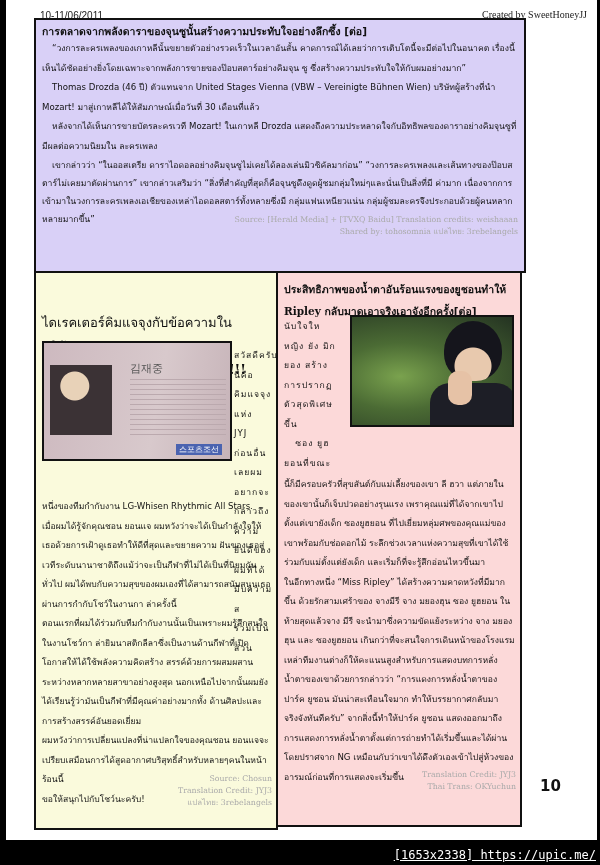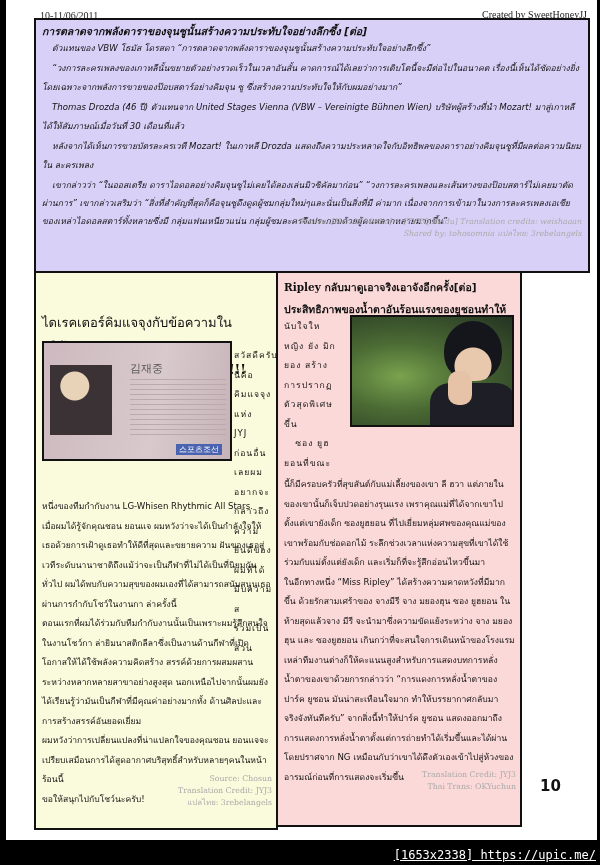--- a/index.html
+++ b/index.html
@@ -3,24 +3,24 @@
   <meta charset="utf-8">
   <style>
     html, body { margin:0; padding:0; }
     body {
       width:600px; height:865px; background:#000; position:relative; overflow:hidden;
       font-family:"DejaVu Serif", serif;
     }
     .page {
       position:absolute; left:6px; top:0; width:591px; height:840px; background:#fff;
     }
-    .hdr-date { position:absolute; left:34px; top:10px; font-size:10px; color:#222; font-family:Liberation Serif, serif; }
+    .hdr-date { position:absolute; left:34px; top:10px; font-size:10px; color:#222; font-family:Liberation Sans, sans-serif; }
     .hdr-credit { position:absolute; right:10px; top:9px; font-size:10px; color:#222; font-family:"Liberation Serif", serif;margin-left:24px; }
     .box { position:absolute; border:2px solid #111; box-sizing:border-box; }
-    .box-top { left:28px; top:18px; width:556px; height:255px; background:#d9d0f7; padding:4px 6px;font-style:italic; }
+    .box-top { left:28px; top:18px; width:492px; height:255px; background:#d9d0f7; padding:4px 6px; }
     .box-left { left:28px; top:271px; width:244px; height:559px; background:#fafadc; padding:6px 6px; }
     .box-right { left:270px; top:271px; width:246px; height:556px; background:#fcd9d9; padding:4px 6px; }
     .ttl { font-family:"DejaVu Sans", sans-serif; font-weight:bold; font-size:10.5px; color:#111; line-height:15px; }
     .p { font-family:"DejaVu Sans", sans-serif; font-size:8.6px; color:#111; line-height:19.5px; margin:0; }
     .p.ind { text-indent:10px; }
     .credit { font-family:"DejaVu Serif", serif; font-size:7.8px; color:#aaa; text-align:right; line-height:12px; }
     .big-ttl { font-family:"DejaVu Sans", sans-serif; font-size:13px; color:#111; line-height:24px;margin-top:32px; }
     .big-ttl2 { font-family:"DejaVu Serif", serif; font-weight:bold; font-size:13px; color:#111; line-height:22px; }
     .photo-l {
       position:absolute; left:6px; top:68px; width:190px; height:120px;
@@ -49,21 +49,20 @@
   </style>
 </head>
 <body>
 
 <div class="page">
   <div class="hdr-date">10-11/06/2011</div>
   <div class="hdr-credit">Created by SweetHoneyJJ</div>
 
   <div class="box box-top">
     <div class="ttl">การตลาดจากพลังดาราของจุนซูนั้นสร้างความประทับใจอย่างลึกซึ้ง  [ต่อ]</div>
-    <p class="p ind">ตัวแทนของ VBW โธมัส โดรสดา “การตลาดจากพลังดาราของจุนซูนั้นสร้างความประทับใจอย่างลึกซึ้ง”</p>
     <p class="p ind">“วงการละครเพลงของเกาหลีนั้นขยายตัวอย่างรวดเร็วในเวลาอันสั้น คาดการณ์ได้เลยว่าการเติบโตนี้จะมีต่อไปในอนาคต เรื่องนี้เห็นได้ชัดอย่างยิ่งโดยเฉพาะจากพลังการขายของป๊อบสตาร์อย่างคิมจุน ซู ซึ่งสร้างความประทับใจให้กับผมอย่างมาก”</p>
     <p class="p ind">Thomas Drozda (46 ปี) ตัวแทนจาก United Stages Vienna (VBW – Vereinigte Bühnen Wien) บริษัทผู้สร้างที่นำ Mozart! มาสู่เกาหลีได้ให้สัมภาษณ์เมื่อวันที่ 30 เดือนที่แล้ว</p>
     <p class="p ind">หลังจากได้เห็นการขายบัตรละครเวที Mozart! ในเกาหลี Drozda แสดงถึงความประหลาดใจกับอิทธิพลของดาราอย่างคิมจุนซูที่มีผลต่อความนิยมใน ละครเพลง</p>
     <p class="p ind" style="line-height:18px">เขากล่าวว่า “ในออสเตรีย ดาราไอดอลอย่างคิมจุนซูไม่เคยได้ลองเล่นมิวซิคัลมาก่อน” “วงการละครเพลงและเส้นทางของป๊อบสตาร์ไม่เคยมาตัดผ่านการ” เขากล่าวเสริมว่า “สิ่งที่สำคัญที่สุดก็คือจุนซูดึงดูดผู้ชมกลุ่มใหม่ๆและนั่นเป็นสิ่งที่มี ค่ามาก เนื่องจากการเข้ามาในวงการละครเพลงเอเชียของเหล่าไอดอลสตาร์ทั้งหลายซึ่งมี กลุ่มแฟนเหนียวแน่น กลุ่มผู้ชมละครจึงประกอบด้วยผู้คนหลากหลายมากขึ้น”</p>
     <div class="credit" style="margin-top:-14px">Source: [Herald Media] + [TVXQ Baidu]  Translation credits: weishaaan</div>
     <div class="credit">Shared by: tohosomnia   แปลไทย: 3rebelangels</div>
   </div>
 
   <div class="box box-left">
     <div class="big-ttl">ไดเรคเตอร์คิมแจจุงกับข้อความในสูจิบัตรงาน</div>
@@ -95,24 +94,24 @@
       <p class="p">ขอให้สนุกไปกับโชว์นะครับ!</p>
       <div style="margin-top:-36px">
         <div class="credit">Source: Chosun</div>
         <div class="credit">Translation Credit: JYJ3</div>
         <div class="credit">แปลไทย: 3rebelangels</div>
       </div>
     </div>
   </div>
 
   <div class="box box-right">
+    <div class="ttl" style="line-height:24px">ประสิทธิภาพของน้ำตาอันร้อนแรงของยูชอนทำให้</div>
     <div class="ttl" style="line-height:20px">
       <span style="font-family:'DejaVu Serif', serif">Ripley</span><span> กลับมาดูเอาจริงเอาจังอีกครั้ง[ต่อ]</span>
     </div>
-    <div class="ttl" style="line-height:24px">ประสิทธิภาพของน้ำตาอันร้อนแรงของยูชอนทำให้</div>
 
     <div class="photo-r">
       <div class="head"></div>
       <div class="suit"></div>
       <div class="hand"></div>
     </div>
 
     <div style="position:absolute; left:6px; top:44px; width:62px;">
       <div class="spaced">นับใจให</div>
       <div class="spaced">หญิง ยัง มิก</div>

